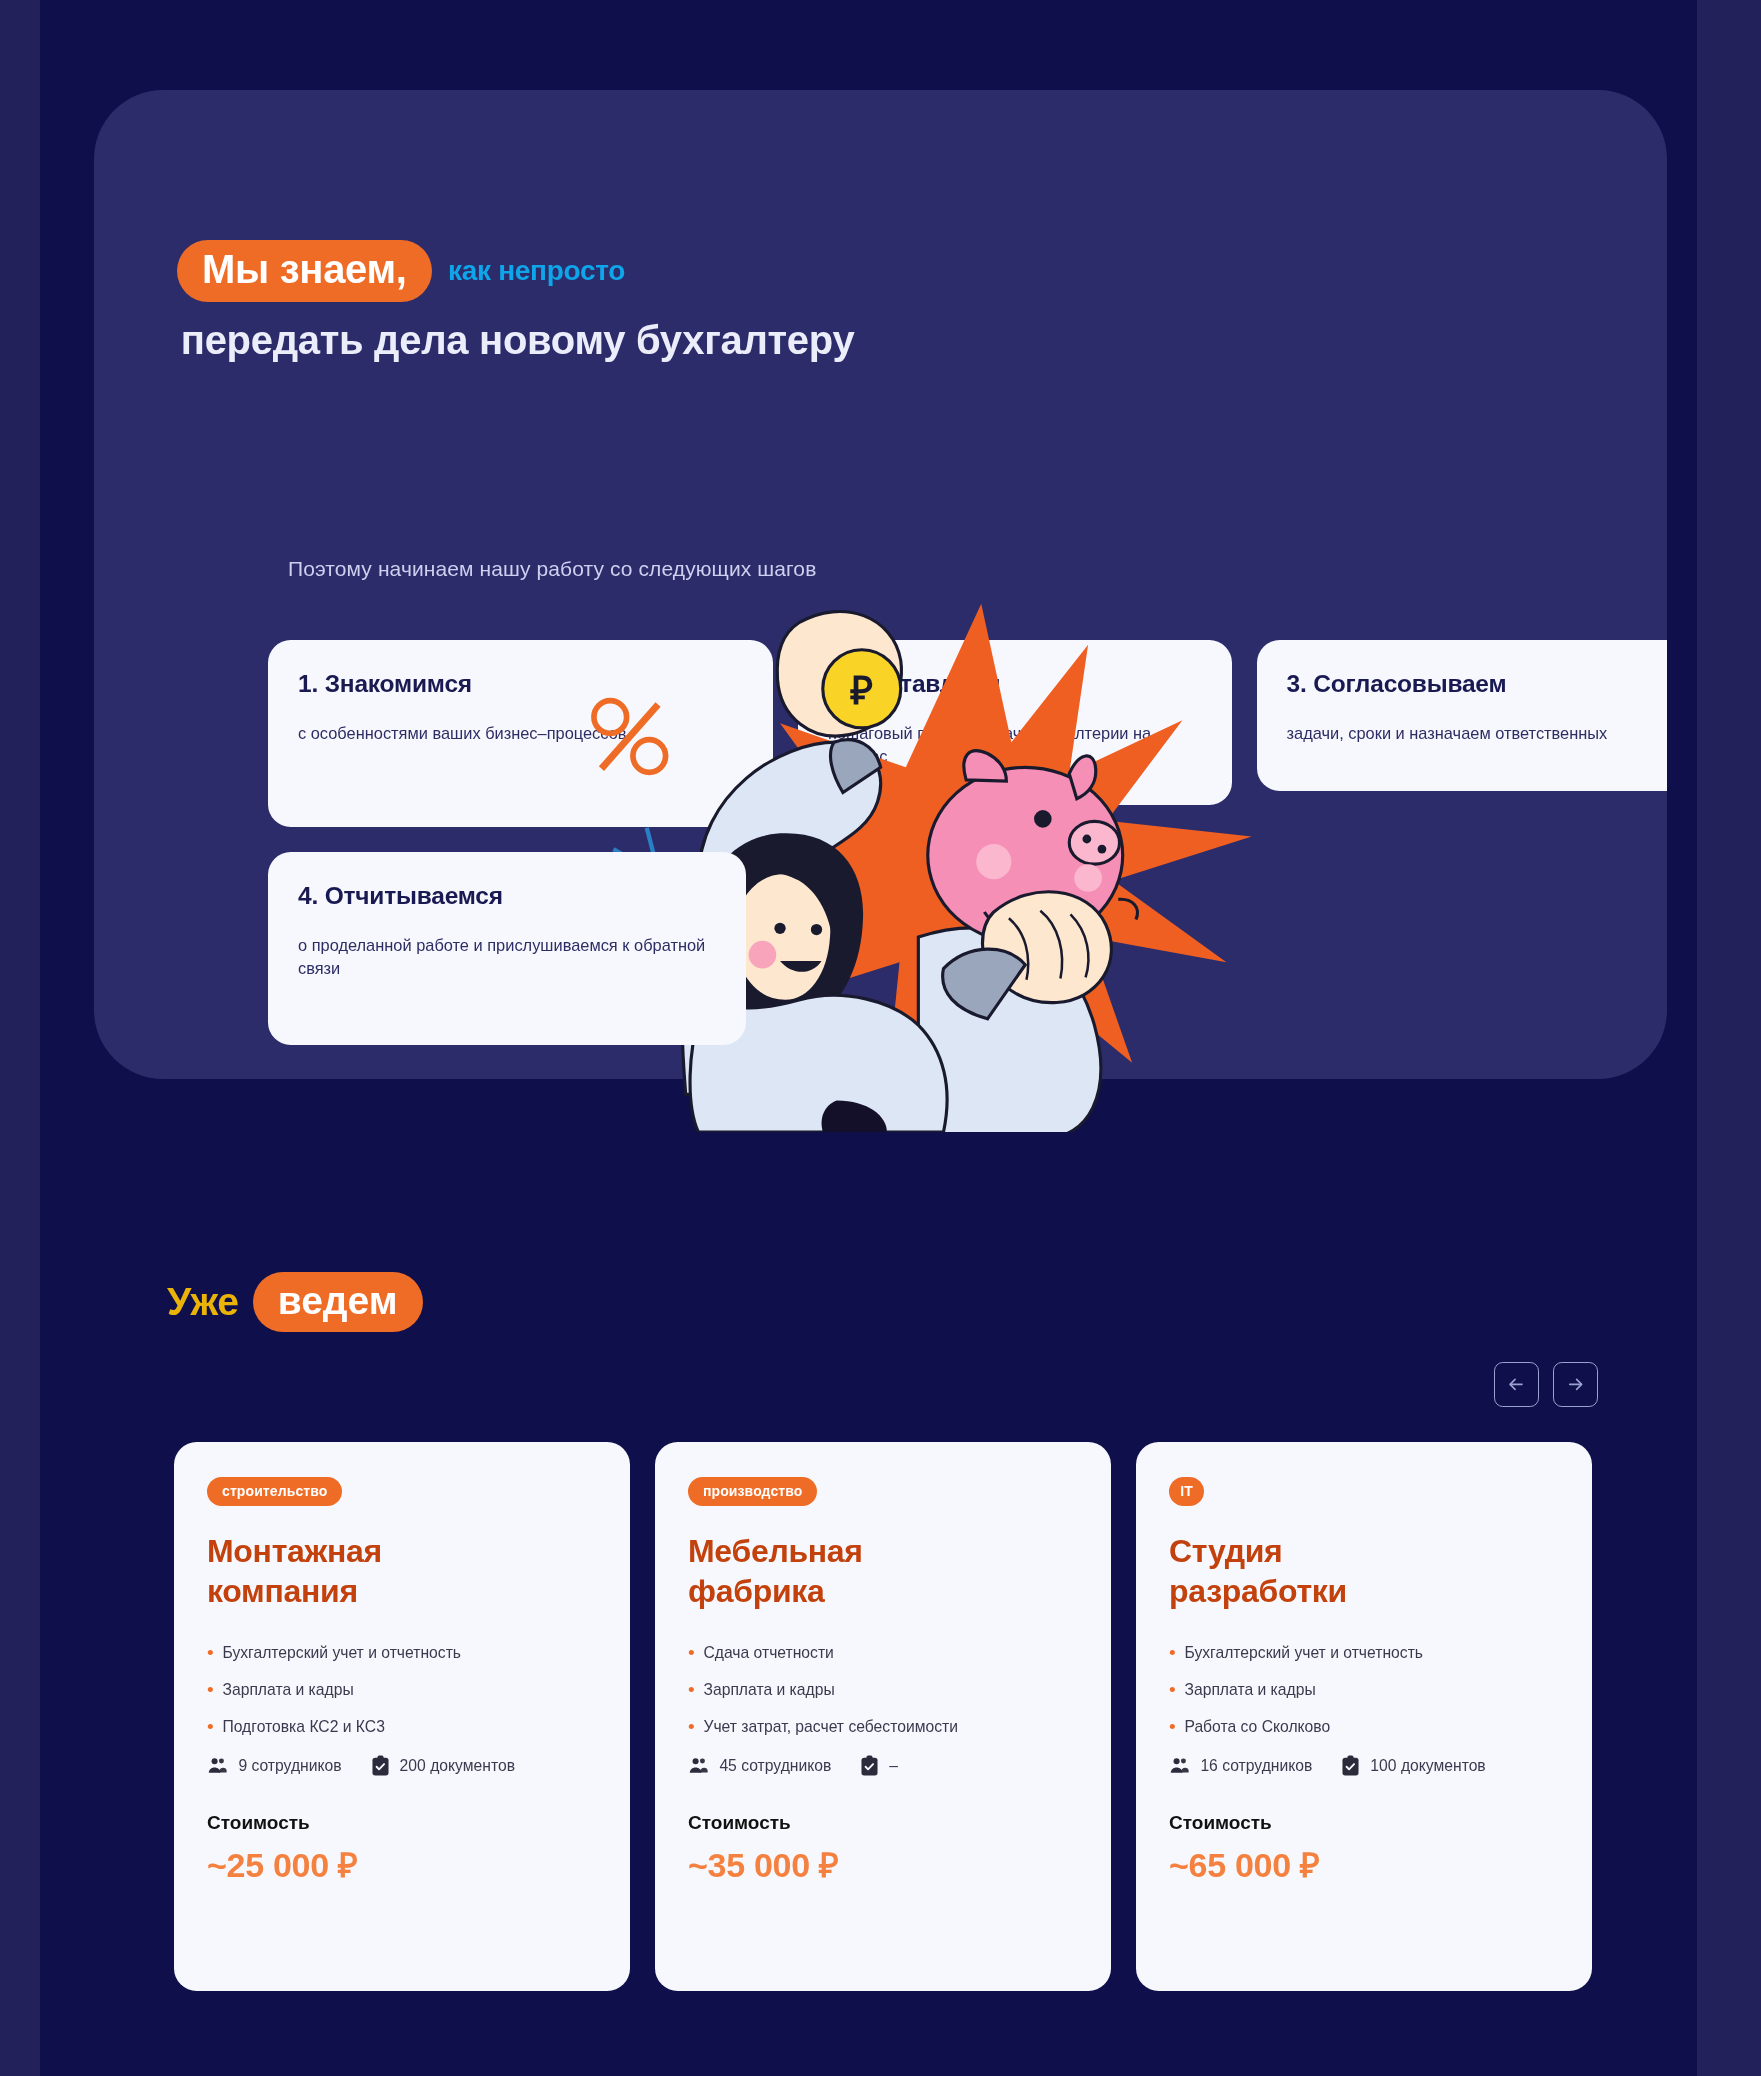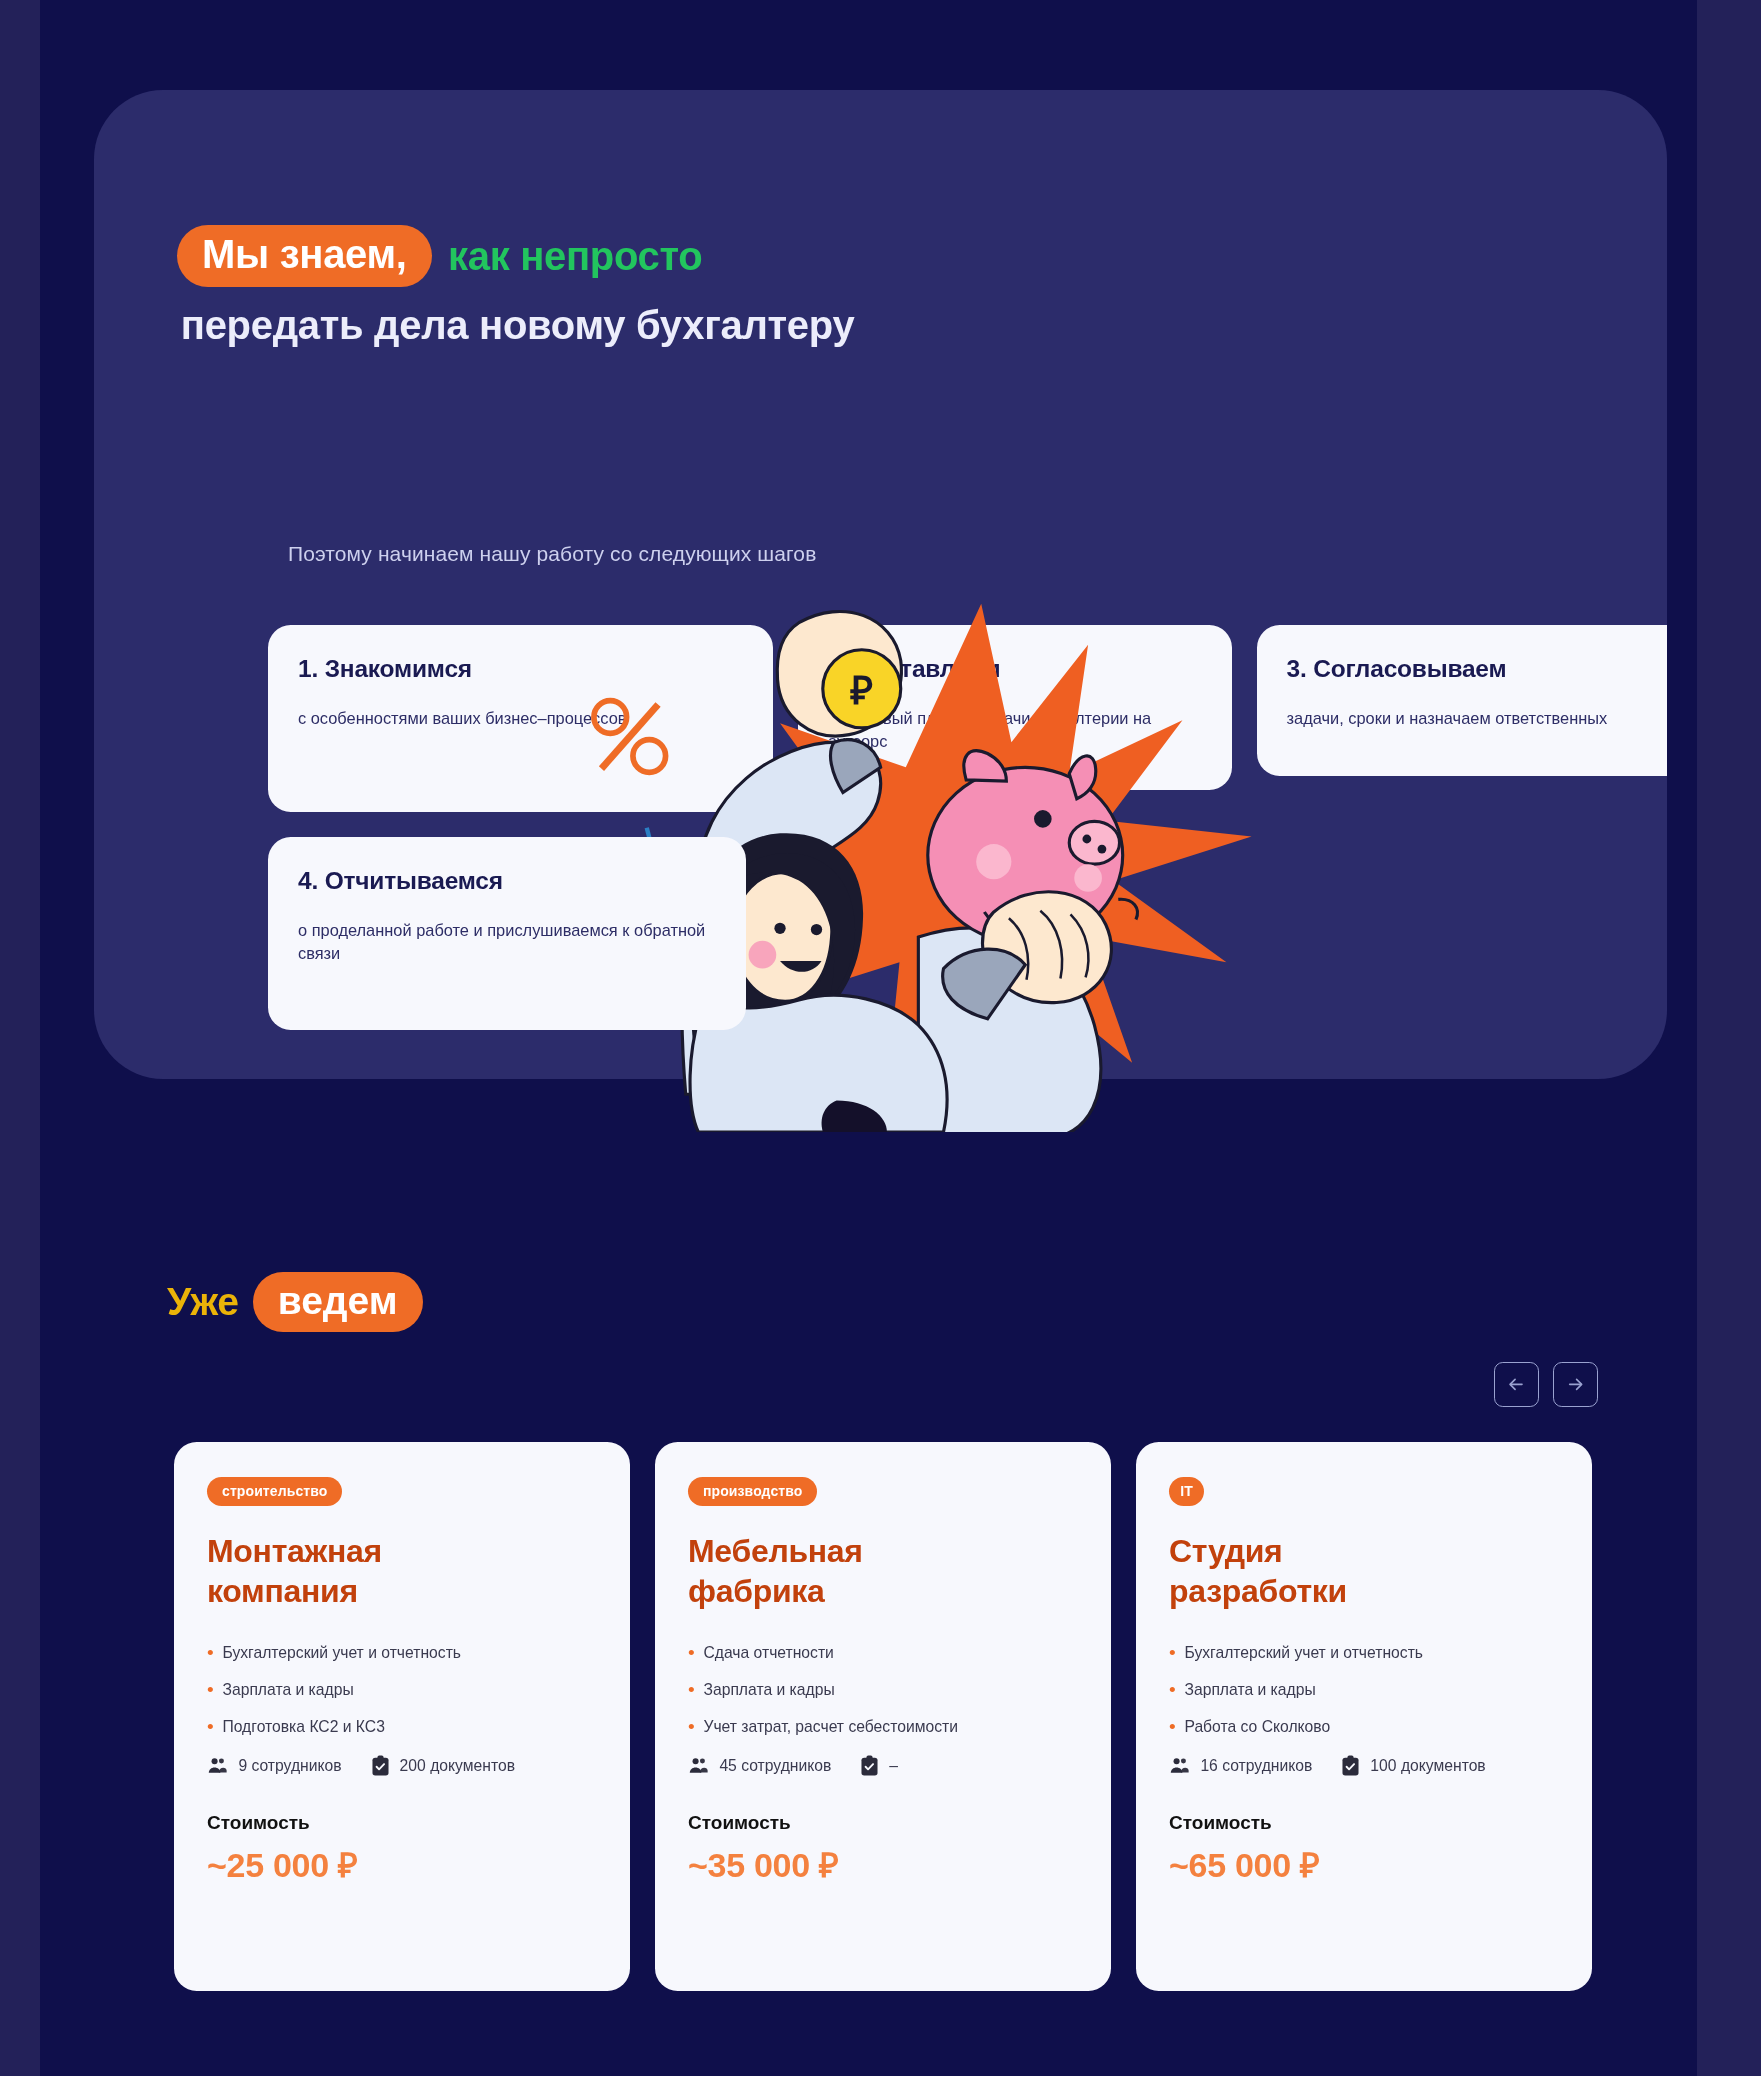--- a/index.html
+++ b/index.html
@@ -24,38 +24,38 @@
 
   
   .hero-panel {
     position: absolute;
     left: 94px; top: 90px;
     width: 1573px; height: 989px;
     background: #2c2c6b;
     border-radius: 69px;
     overflow: visible;
   }
-  .hero-inner { position: absolute; left: 0; top: 0; width: 100%; height: 100%; overflow: hidden; border-radius: 69px; padding-left: 45px; }
+  .hero-inner { position: absolute; left: 0; top: 15px; width: 100%; height: 100%; overflow: hidden; border-radius: 69px; padding-left: 45px; }
 
   .headline { position: absolute; left: 83px; top: 129px; width: 1384px; }
   .headline-row { display: flex; align-items: center; gap: 16.4px; height: 74px; }
   .pill-orange {
     background: #ef6c26;
     border-radius: 38px;
     padding: 8.8px 25px 12.6px 25px;
     color: #ffffff;
     font-size: 40px;
     font-weight: bold;
     letter-spacing: -0.3px;
     line-height: 1;
     display: inline-block;
   }
   .headline-rest {
-    color: #22c55e;
-    font-size: 40px; font-weight: bold; letter-spacing: -0.3px; line-height: 1;
+    color: #0ea5e9;
+    font-size: 28px; font-weight: bold; letter-spacing: -0.3px; line-height: 1;
   }
   .headline-line2 {
     margin-top: 12px;
     color: #ecedfb;
     font-size: 40px; font-weight: bold; letter-spacing: -0.3px; line-height: 1;
     padding-left: 3.8px;
   }
   .subtitle {
     position: absolute; left: 194px; top: 452px;
     color: #cdd0ee; font-size: 21px; letter-spacing: 0.1px;

